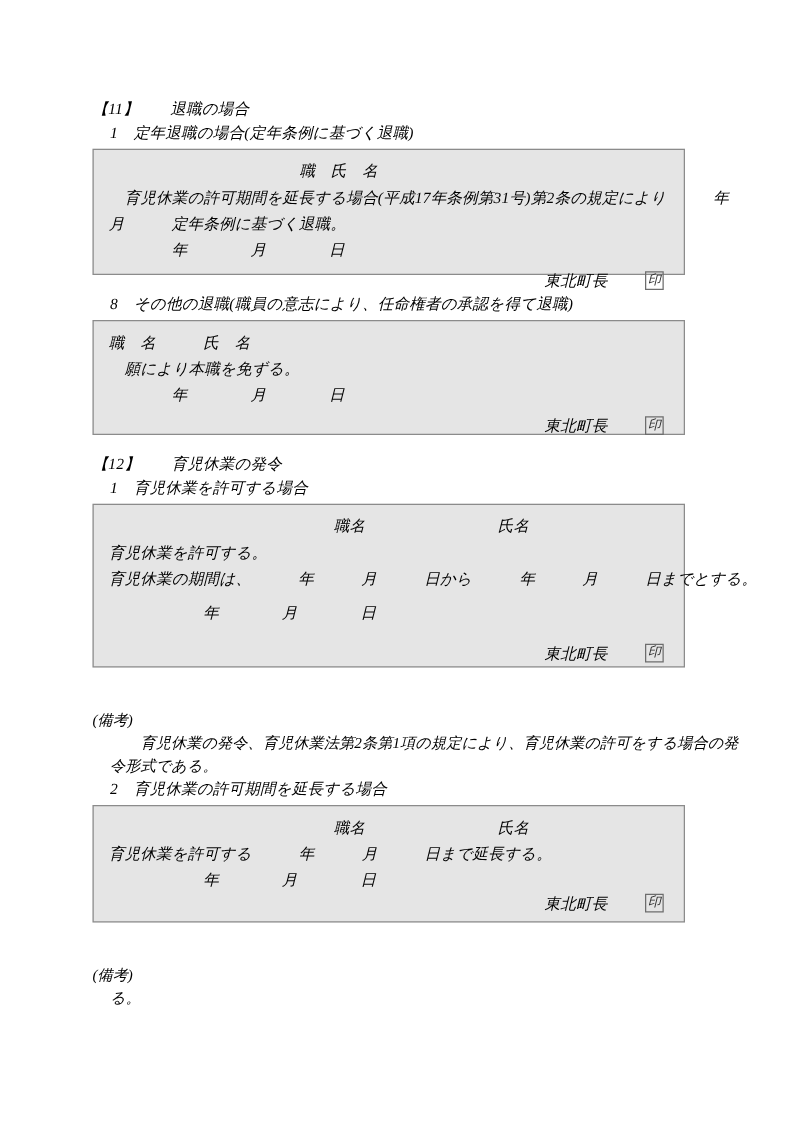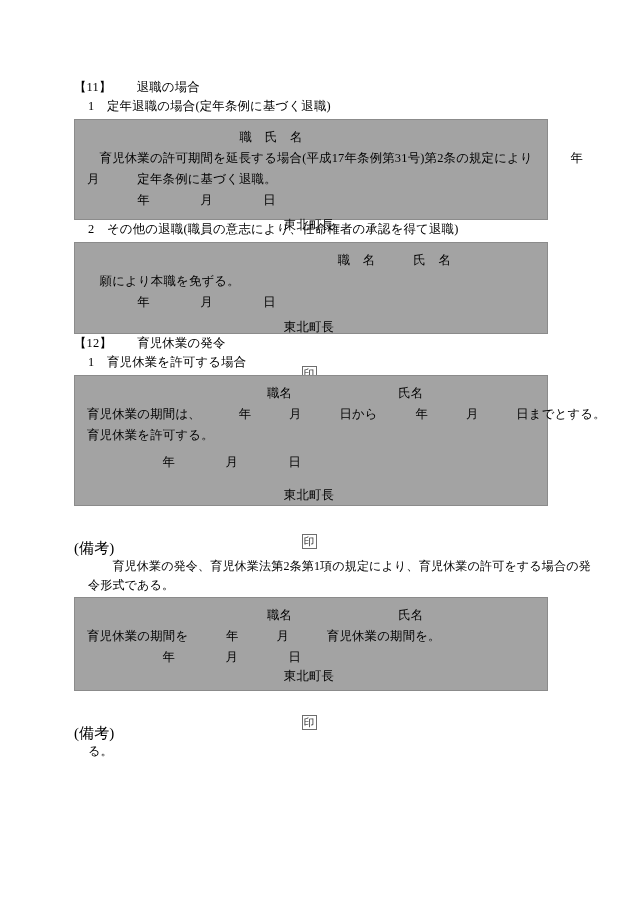--- a/index.html
+++ b/index.html
@@ -14,38 +14,39 @@
     font-family: "Liberation Serif", "DejaVu Serif", serif;
     color: #000000;
     -webkit-font-smoothing: antialiased;
   }
   .page {
     position: relative;
     width: 630px;
     height: 683px;
     box-sizing: border-box;
     padding: 78px 82px 0 74px;
+    font-style: italic;
   }
 
   
   .sec-head {
     font-size: 12.4px;
     line-height: 19px;
     white-space: pre;
     letter-spacing: 0.2px;
   }
   .sub-head {
     font-size: 12.4px;
     line-height: 19px;
     white-space: pre;
     letter-spacing: 0.2px;
     padding-left: 14px;
   }
   .note-head {
-    font-size: 15px;
+    font-size: 12px;
     line-height: 18px;
     white-space: pre;
     letter-spacing: 0.1px;
     margin-top: 33px;
   }
   .note-body {
     font-size: 12.1px;
     line-height: 18.5px;
     letter-spacing: 0.1px;
     padding-left: 14px;
@@ -54,41 +55,40 @@
   }
   .note-line {
     display: block;
     white-space: pre;
   }
 
   
   .form-box {
     border: 1px solid #8b8b8b;
     box-sizing: border-box;
-    background: #a3a3a3;
+    background: #e5e5e5;
     position: relative;
     margin-top: 3px;
-    margin-bottom: 0;
+    margin-bottom: 14px;
   }
   .form-box .line {
     font-size: 12.4px;
     line-height: 21px;
     white-space: pre;
     letter-spacing: 0.2px;
   }
   .form-box .pad {
     padding: 7px 10px 7px 12px;
   }
   .signrow {
     display: flex;
-    align-items: center;
+    align-items: flex-start;
     justify-content: flex-end;
     padding-right: 6px;
     gap: 30px;
-    flex-direction: column;
   }
   .signrow .mayor {
     font-size: 12.4px;
     letter-spacing: 0.2px;
     white-space: pre;
   }
   .seal {
     display: inline-block;
     width: 15px;
     height: 15px;
@@ -119,65 +119,66 @@
       <div class="line">月　　　定年条例に基づく退職。</div>
       <div class="line">　　　　年　　　　月　　　　日</div>
       <div class="spacer-sm"></div>
       <div class="signrow">
         <span class="mayor">東北町長</span>
         <span class="seal">印</span>
       </div>
     </div>
   </div>
 
-  <div class="sub-head">2　その他の退職(職員の意志により、任命権者の承認を得て退職)</div>
+  <div class="sub-head">8　その他の退職(職員の意志により、任命権者の承認を得て退職)</div>
 
   <div class="form-box" style="height:92px;">
     <div class="pad">
-      <div class="line" style="text-align:right; padding-right:86px;">職　名　　　氏　名</div>
+      <div class="line" style="text-align:left; padding-right:86px;">職　名　　　氏　名</div>
       <div class="line">　願により本職を免ずる。</div>
       <div class="line">　　　　年　　　　月　　　　日</div>
       <div class="spacer-sm"></div>
       <div class="signrow">
         <span class="mayor">東北町長</span>
         <span class="seal">印</span>
       </div>
     </div>
   </div>
 
   <div class="sec-head">【12】　　育児休業の発令</div>
 
   <div class="sub-head">1　育児休業を許可する場合</div>
 
   <div class="form-box" style="height:131px;">
     <div class="pad">
       <div class="line" style="padding-left:180px;"><span>職名</span><span style="display:inline-block;width:106px;"></span><span>氏名</span></div>
+      <div class="line">育児休業を許可する。</div>
       <div class="line">育児休業の期間は、　　　年　　　月　　　日から　　　年　　　月　　　日までとする。</div>
-      <div class="line">育児休業を許可する。</div>
       <div class="spacer-sm"></div>
       <div class="line">　　　　　　年　　　　月　　　　日</div>
       <div class="spacer-md"></div>
       <div class="signrow">
         <span class="mayor">東北町長</span>
         <span class="seal">印</span>
       </div>
     </div>
   </div>
 
   <div class="note-head">(備考)</div>
   <div class="note-body">
     <span class="note-line">　　育児休業の発令、育児休業法第2条第1項の規定により、育児休業の許可をする場合の発</span>
     <span class="note-line">令形式である。</span>
   </div>
 
+  <div class="sub-head">2　育児休業の許可期間を延長する場合</div>
 
   <div class="form-box" style="height:94px;">
     <div class="pad">
       <div class="line" style="padding-left:180px;"><span>職名</span><span style="display:inline-block;width:106px;"></span><span>氏名</span></div>
-      <div class="line">育児休業の期間を　　　年　　　月　　　育児休業の期間を。</div>
+      <div class="line">育児休業を許可する　　　年　　　月　　　日まで延長する。</div>
       <div class="line">　　　　　　年　　　　月　　　　日</div>
       <div class="signrow">
         <span class="mayor">東北町長</span>
         <span class="seal">印</span>
       </div>
     </div>
   </div>
 
   <div class="note-head">(備考)</div>
   <div class="note-body">

